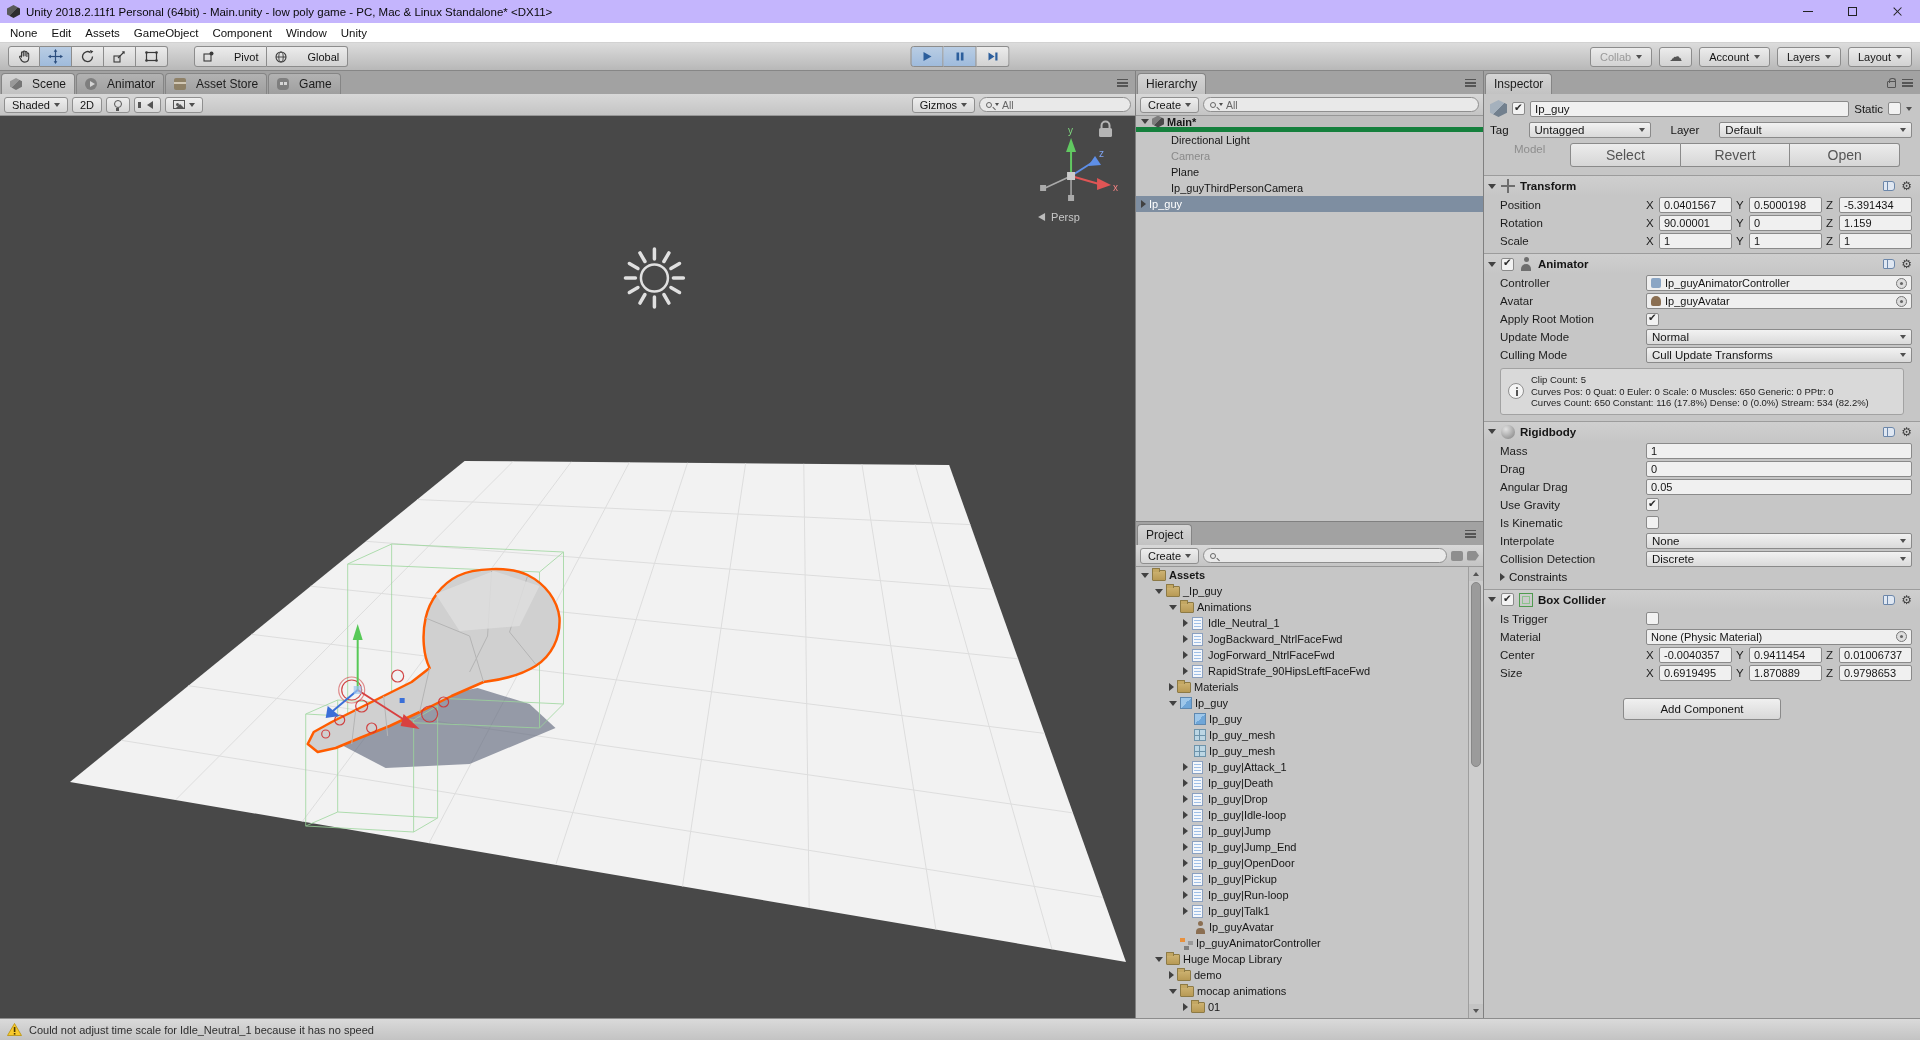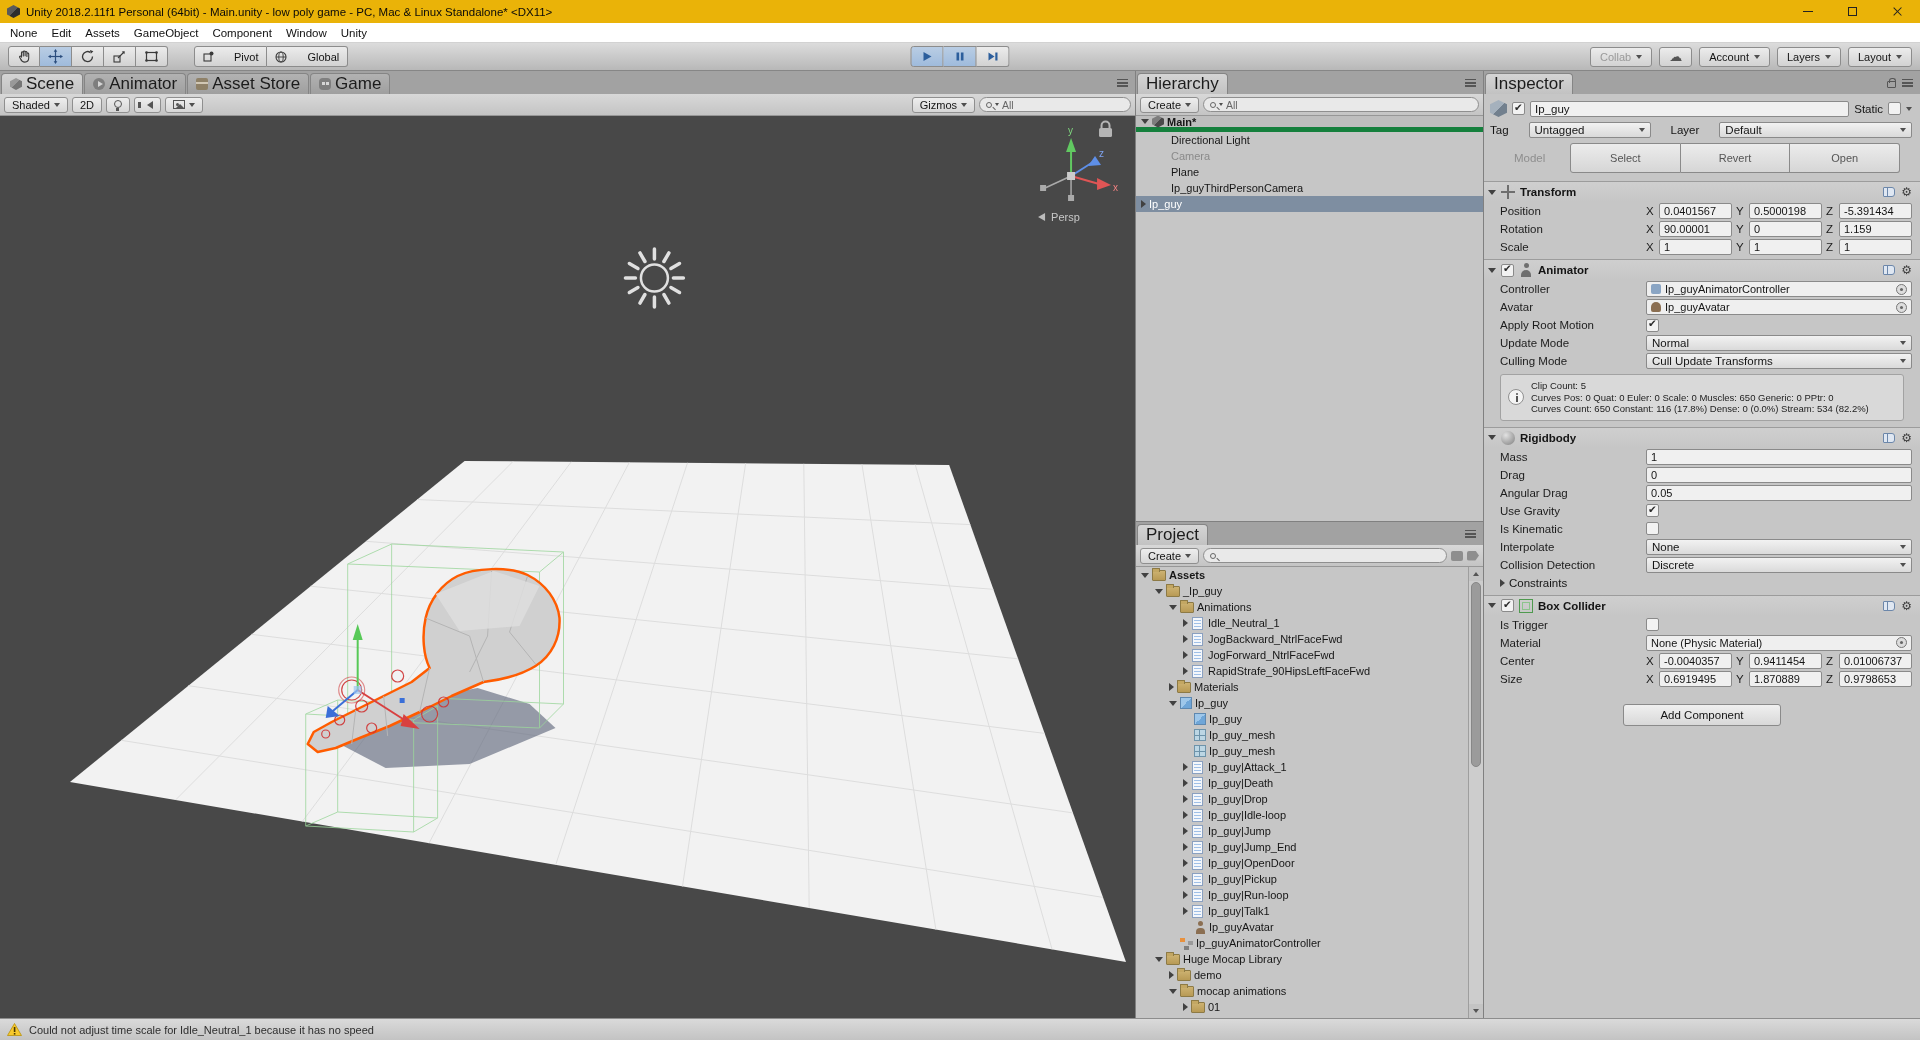--- a/index.html
+++ b/index.html
@@ -1,20 +1,20 @@
 <!DOCTYPE html>
 <html><head>
 <meta charset="utf-8">
 <style>
 *{margin:0;padding:0;box-sizing:border-box}
 html,body{width:1920px;height:1040px;overflow:hidden}
 body{font-family:"Liberation Sans","DejaVu Sans",sans-serif;font-size:11px;color:#141414;background:#a8a8a8;cursor:default}
 .app{width:1920px;height:1040px;display:flex;flex-direction:column}
 
-.titlebar{height:23px;background:#eab308;display:flex;align-items:center;flex-shrink:0}
+.titlebar{height:23px;background:#c4b5fd;display:flex;align-items:center;flex-shrink:0}
 .unity-logo{width:13px;height:13px;margin:0 6px 0 7px;background:linear-gradient(135deg,#5a5a5a 0 50%,#2e2e2e 50%);clip-path:polygon(50% 0,100% 27%,100% 73%,50% 100%,0 73%,0 27%)}
 .title-text{font-size:11.5px;color:#0a0a0a;white-space:nowrap}
 .win-controls{margin-left:auto;display:flex;height:100%}
 .win-btn{width:45px;height:100%;display:flex;align-items:center;justify-content:center}
 .g-min{width:10px;height:1.2px;background:#222}
 .g-max{width:9px;height:9px;border:1.2px solid #222}
 .g-close{position:relative;width:11px;height:11px}
 .g-close::before,.g-close::after{content:"";position:absolute;left:5px;top:0;width:1.3px;height:11px;background:#222}
 .g-close::before{transform:rotate(45deg)}.g-close::after{transform:rotate(-45deg)}
 
@@ -38,21 +38,21 @@
 .drop-btn.dim{color:#9a9a9a}
 .caret{width:0;height:0;border-left:3.5px solid transparent;border-right:3.5px solid transparent;border-top:4px solid #4f4f4f;flex-shrink:0}
 .caret.tiny{border-left-width:2.5px;border-right-width:2.5px;border-top-width:3px}
 .cloud-glyph{font-size:13px;color:#555;line-height:1;font-family:"DejaVu Sans",sans-serif}
 
 .main{flex:1;display:flex;min-height:0}
 .scene-col{width:1136px;flex-shrink:0;display:flex;flex-direction:column;border-right:1px solid #808080;min-height:0}
 .mid-col{width:348px;flex-shrink:0;display:flex;flex-direction:column;border-right:1px solid #808080;background:#c6c6c6;min-height:0}
 .insp-col{flex:1;display:flex;flex-direction:column;background:#c6c6c6;min-width:0}
 .tabbar{height:23px;background:#a2a2a2;display:flex;align-items:flex-end;padding-left:1px;flex-shrink:0}
-.tab{height:21px;display:flex;align-items:center;gap:4px;padding:0 8px;margin-right:1px;background:linear-gradient(#b2b2b2,#9f9f9f);border:1px solid #858585;border-bottom:none;border-radius:4px 4px 0 0;font-size:17px;color:#1c1c1c;white-space:nowrap}
+.tab{height:21px;display:flex;align-items:center;gap:10px;padding:0 8px;margin-right:1px;background:linear-gradient(#b2b2b2,#9f9f9f);border:1px solid #858585;border-bottom:none;border-radius:4px 4px 0 0;font-size:12px;color:#1c1c1c;white-space:nowrap}
 .tab.active{background:linear-gradient(#d5d5d5,#c2c2c2)}
 .tab-right{margin-left:auto;display:flex;align-items:center;gap:6px;padding:0 7px;height:100%}
 .hamb{width:11px;height:8px;background:repeating-linear-gradient(#555 0 1.5px,transparent 1.5px 3.2px)}
 .lockg{width:9px;height:7px;border:1px solid #555;border-radius:1px;position:relative;margin-top:3px}
 .lockg::before{content:"";position:absolute;top:-4px;left:1px;width:5px;height:4px;border:1px solid #555;border-bottom:none;border-radius:3px 3px 0 0}
 .panelbar{height:22px;background:linear-gradient(#d8d8d8,#c4c4c4);border-bottom:1px solid #979797;display:flex;align-items:center;padding:0 4px;gap:4px;flex-shrink:0}
 .mini-drop,.mini-btn{height:16px;display:flex;align-items:center;gap:4px;padding:0 7px;background:linear-gradient(#eee,#d6d6d6);border:1px solid #8f8f8f;border-radius:3px;font-size:11px;white-space:nowrap}
 .searchpill{flex:1;height:15px;background:#e9e9e9;border:1px solid #8f8f8f;border-radius:8px;display:flex;align-items:center;gap:3px;padding:0 6px;color:#777;min-width:30px}
 .searchpill.fixed{flex:0 0 152px}
 .mag{width:6px;height:6px;border:1.4px solid #666;border-radius:50%;position:relative;flex-shrink:0}
@@ -125,23 +125,23 @@
 .obj-cube{width:17px;height:17px;flex-shrink:0;background:linear-gradient(135deg,#a5b1bd 0 50%,#72808e 50%);clip-path:polygon(50% 0,100% 25%,100% 75%,50% 100%,0 75%,0 25%)}
 .icheck{width:13px;height:13px;background:#f2f2f2;border:1px solid #8a8a8a;border-radius:2px;position:relative;flex-shrink:0}
 .icheck.on::after{content:"✔";position:absolute;left:1px;top:-2.5px;font-size:10.5px;color:#2b2b2b;font-family:"DejaVu Sans",sans-serif}
 .ifield{height:16px;background:#f0f0f0;border:1px solid #8a8a8a;border-radius:2px;display:flex;align-items:center;padding:0 4px;overflow:hidden;white-space:nowrap}
 .namefield{flex:1;min-width:0}
 .idrop{height:16px;background:linear-gradient(#f2f2f2,#dadada);border:1px solid #8a8a8a;border-radius:2px;display:flex;align-items:center;padding:0 5px;gap:4px;overflow:hidden;white-space:nowrap}
 .idrop .caret{margin-left:auto}
 .tagrow{display:flex;align-items:center;gap:20px;padding:2px 8px 2px 6px}
 .tagdrop{width:122px;min-width:0}
 .layerdrop{flex:1;min-width:0}
-.modelrow{display:flex;align-items:center;padding:3px 20px 5px 6px}
+.modelrow{display:flex;padding:3px 20px 5px 6px}
 .model-l{width:80px;color:#8e8e8e;padding-left:24px;flex-shrink:0}
-.seg{flex:1;height:30px;display:flex;align-items:center;justify-content:center;background:linear-gradient(#ececec,#d6d6d6);border:1px solid #8a8a8a;border-left-width:0;font-size:11px;color:#555}
+.seg{flex:1;height:24px;display:flex;align-items:center;justify-content:center;background:linear-gradient(#ececec,#d6d6d6);border:1px solid #8a8a8a;border-left-width:0;font-size:14px;color:#555}
 .seg.first{border-left-width:1px;border-radius:3px 0 0 3px}
 .seg.last{border-radius:0 3px 3px 0}
 .comp-head{display:flex;align-items:center;gap:5px;height:21px;padding:0 8px 0 4px;border-top:1px solid #9c9c9c;background:linear-gradient(#cfcfcf,#c6c6c6);margin-top:3px}
 .ctitle{font-weight:bold;font-size:11.5px}
 .chead-right{margin-left:auto;display:flex;align-items:center;gap:6px;color:#444}
 .book{width:12px;height:10px;background:#dfe7f2;border:1px solid #6c87aa;border-radius:1px 3px 3px 1px;position:relative}
 .book::before{content:"";position:absolute;left:2.5px;top:0;bottom:0;width:1px;background:#6c87aa}
 .gear{font-size:12px;line-height:1;color:#3f3f3f;font-family:"DejaVu Sans",sans-serif}
 .cicon{width:14px;height:14px;flex-shrink:0;position:relative}
 .ci-transform::before{content:"";position:absolute;left:0;top:6px;width:14px;height:2px;background:#6e6e6e}

